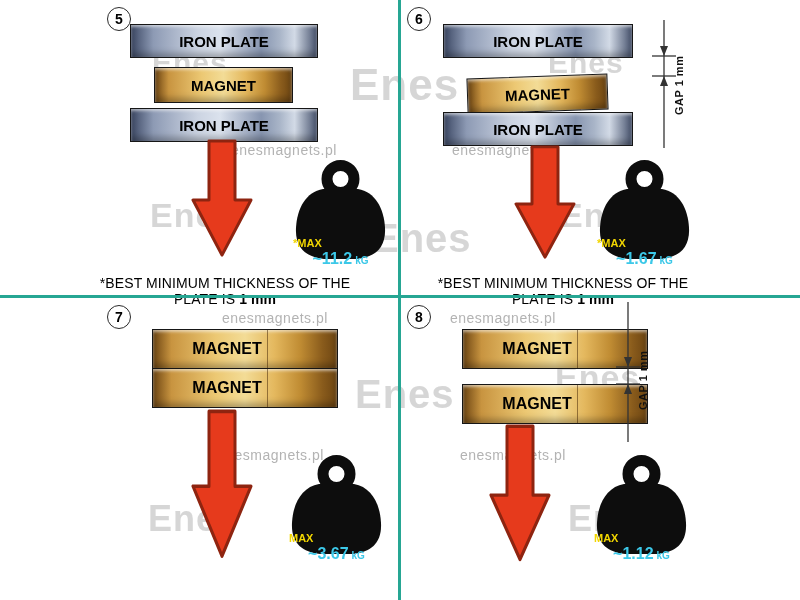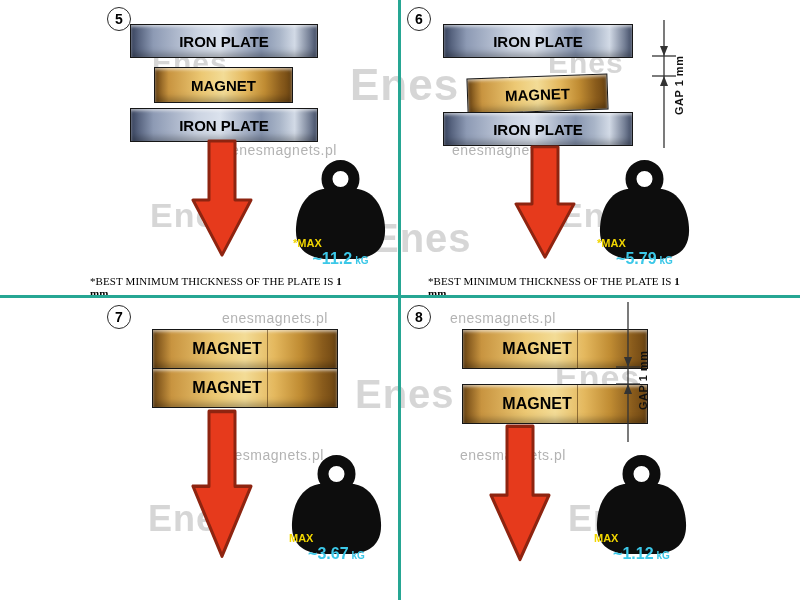--- a/index.html
+++ b/index.html
@@ -42,22 +42,22 @@
   .kettlebell svg { position:absolute; left:0; top:0; width:100%; height:100%; }
   .kb-ring { fill:none; stroke:var(--kettlebell,#0d0d0d); stroke-width:11; }
   .kb-body { fill:var(--kettlebell,#0d0d0d); }
   .kb-max { position:absolute; top:41px; left:0; width:100%; text-align:left;
             color:var(--max-yellow,#f2d600); font-weight:bold; font-size:11px;margin-top:36px; }
   .kb-value { position:absolute; top:58px; left:0; width:100%; text-align:center;
               color:var(--value-cyan,#3cc8e8); font-weight:bold; font-size:16px;margin-top:32px; }
   .kb-unit { font-size:10px; margin-left:3px; }
 
   
-  .footnote { position:absolute; width:270px; font-size:11px; font-weight:500;
-              color:#000; z-index:2; letter-spacing:.1px;font-family:Liberation Serif, serif; }
+  .footnote { position:absolute; width:270px; text-align:center; font-size:14px; font-weight:500;
+              color:#000; z-index:2; letter-spacing:.1px; }
   .footnote b { font-weight:800; }
 
   
   .dim { position:absolute; z-index:3; }
   .dim line { stroke:#333; stroke-width:1.3; }
   .dim polygon { fill:#333; }
   .gap-label { position:absolute; writing-mode:vertical-rl; transform:rotate(180deg);
                font-size:11px; font-weight:600; color:#111; z-index:3; text-align:center; letter-spacing:.5px; }
 </style>
 </head>
@@ -122,21 +122,21 @@
     <div class="gap-label" style="left:673px;top:35px;height:100px">GAP 1 mm</div>
     <svg class="arrow" style="left:512px;top:145px;width:66px;height:116px" viewBox="0 0 66 122" preserveAspectRatio="none">
       <path d="M20,2 L46,2 L46,62 L62,62 L33,118 L4,62 L20,62 Z"></path>
     </svg>
     <div class="kettlebell" style="left:597px;top:160px">
       <svg viewBox="0 0 95 102">
         <circle class="kb-ring" cx="47.5" cy="19" r="13.5"></circle>
         <path class="kb-body" d="M30,29 L65,29 C82,32 91,48 92,68 C93,88 82,97 64,99 L31,99 C13,97 2,88 3,68 C4,48 13,32 30,29 Z"></path>
       </svg>
       <div class="kb-max">*MAX</div>
-      <div class="kb-value"><span>~5.79</span><span class="kb-unit">kG</span></div>
+      <div class="kb-value"><span>~1.67</span><span class="kb-unit">kG</span></div>
     </div>
     <div class="footnote" style="left:428px;top:275px">
       <span>*BEST MINIMUM THICKNESS OF THE PLATE IS</span> <b>1 mm</b>
     </div>
   </div>
 
   <div>
     <div class="num" style="left:107px;top:305px">7</div>
     <div class="bar magnet seg bar-lg pr" style="left:152px;top:329px;width:148px;height:38px">MAGNET</div>
     <div class="bar magnet seg bar-lg pr" style="left:152px;top:368px;width:148px;height:38px">MAGNET</div>

